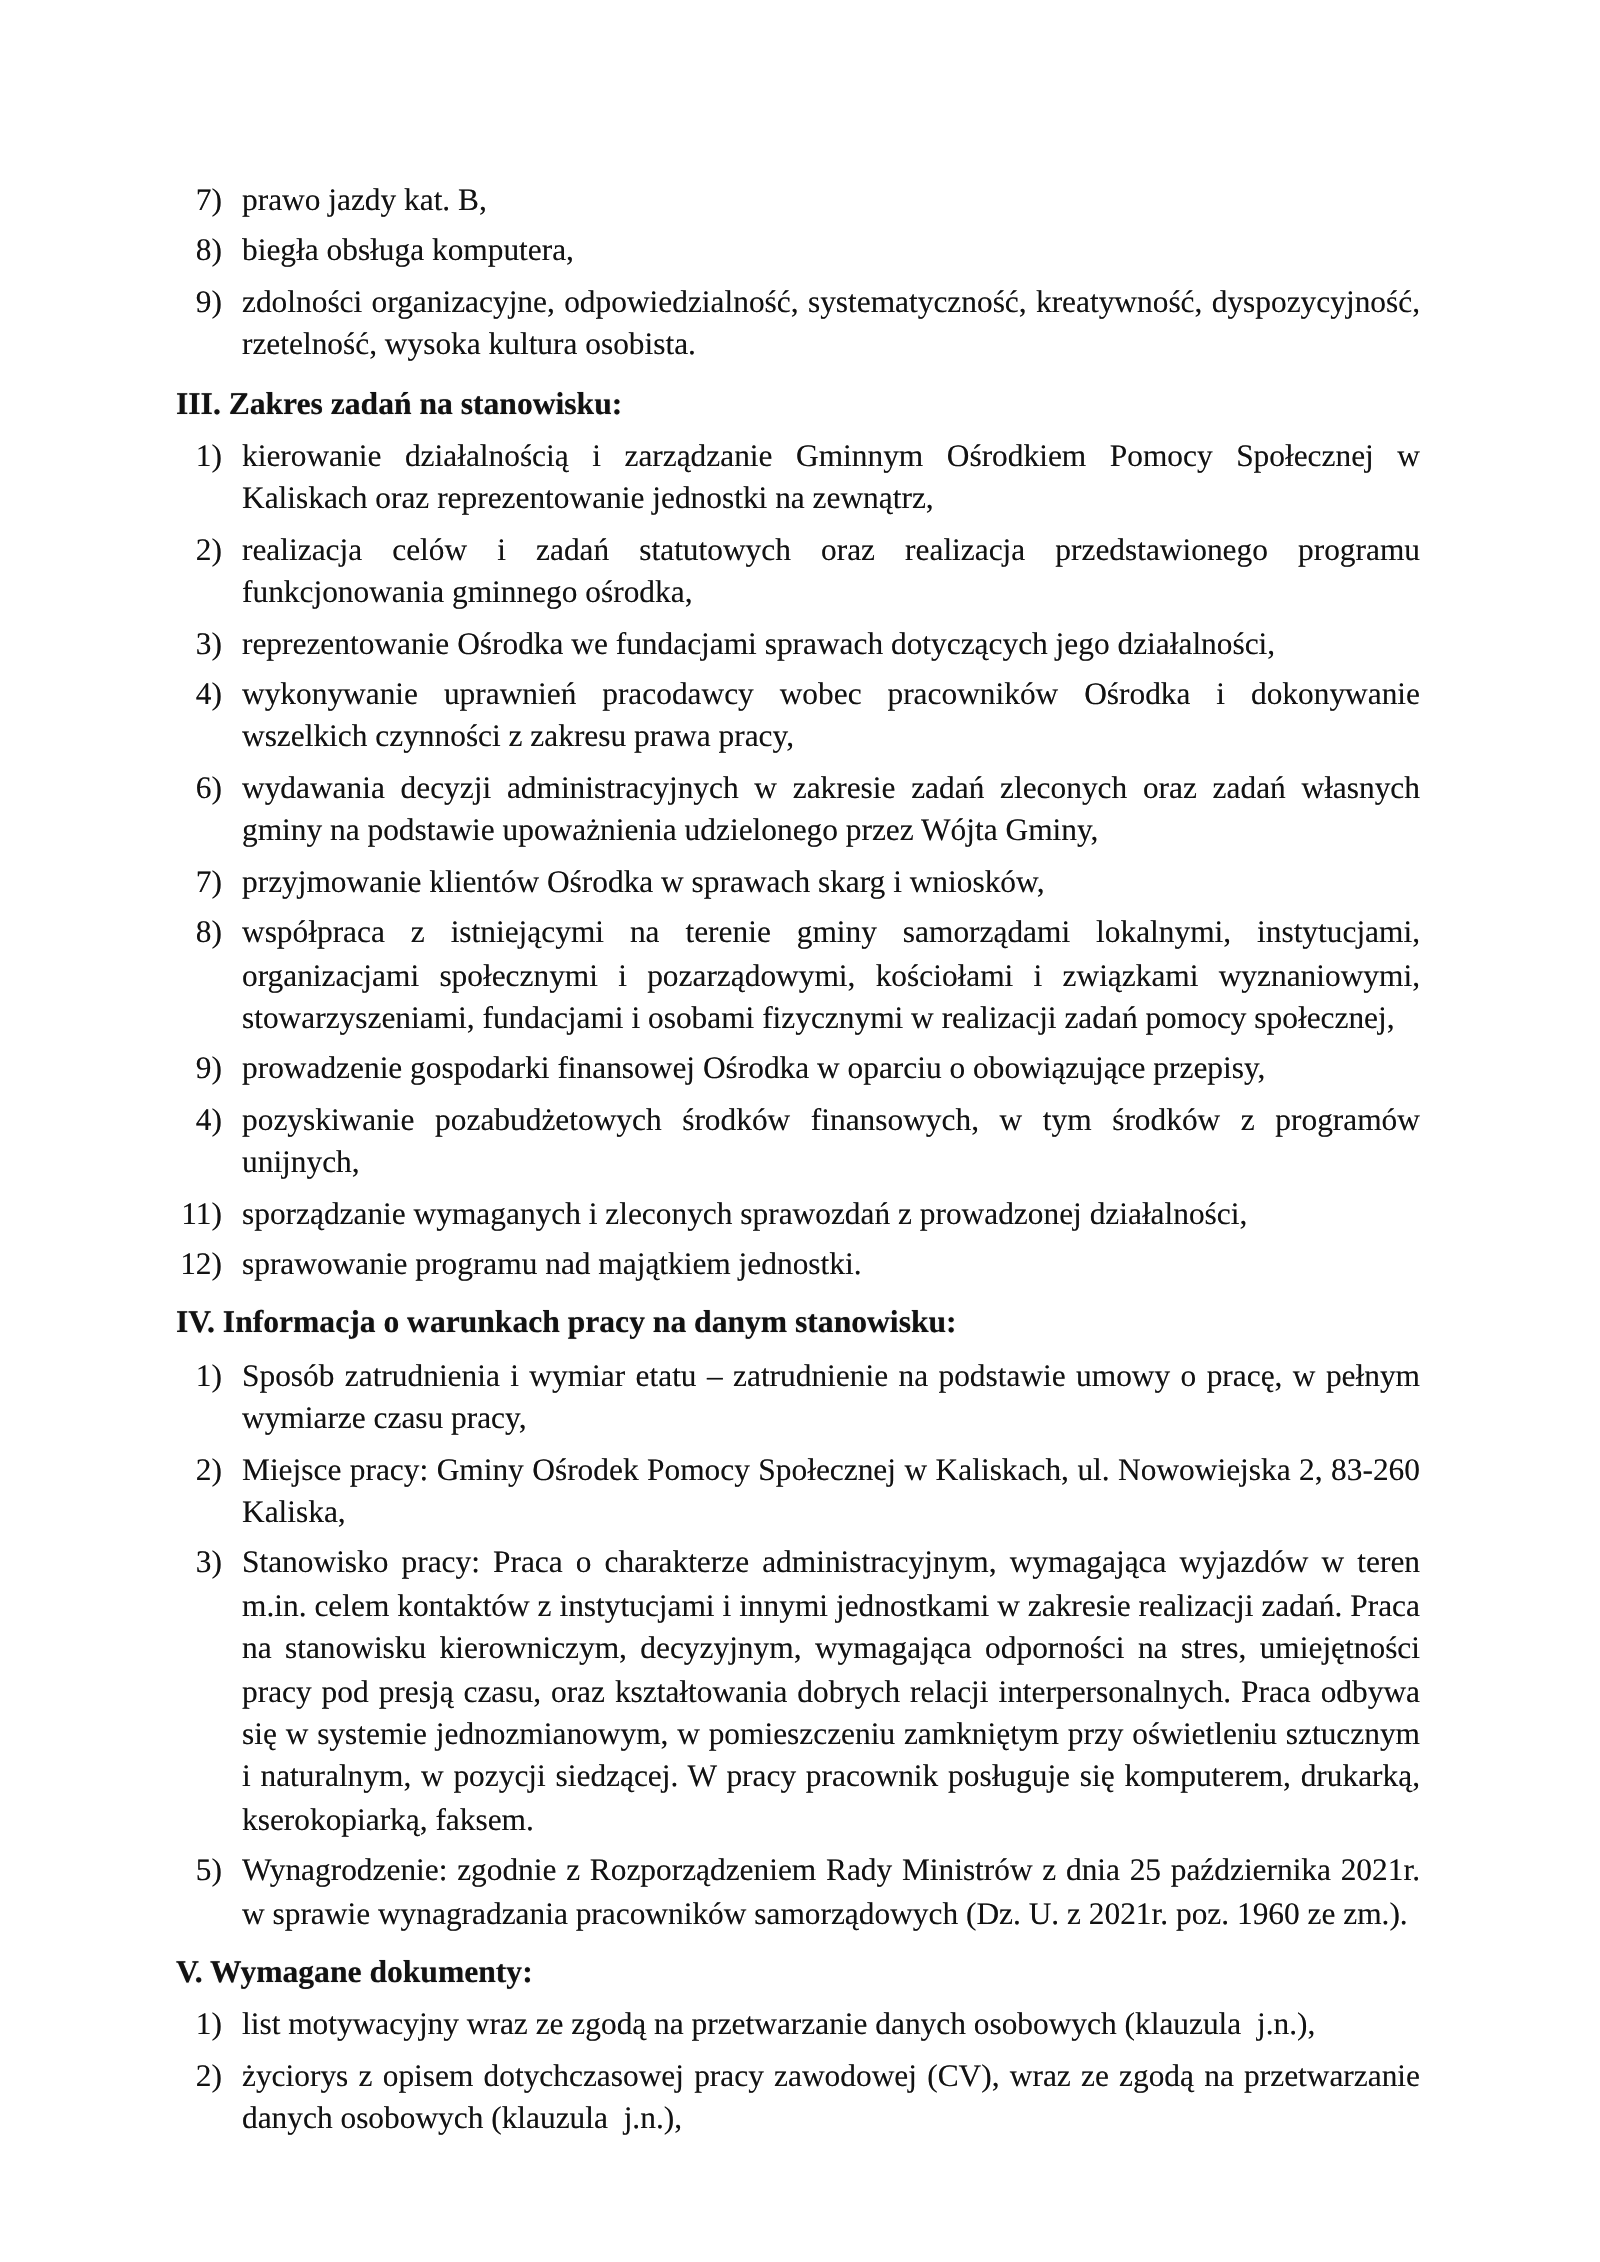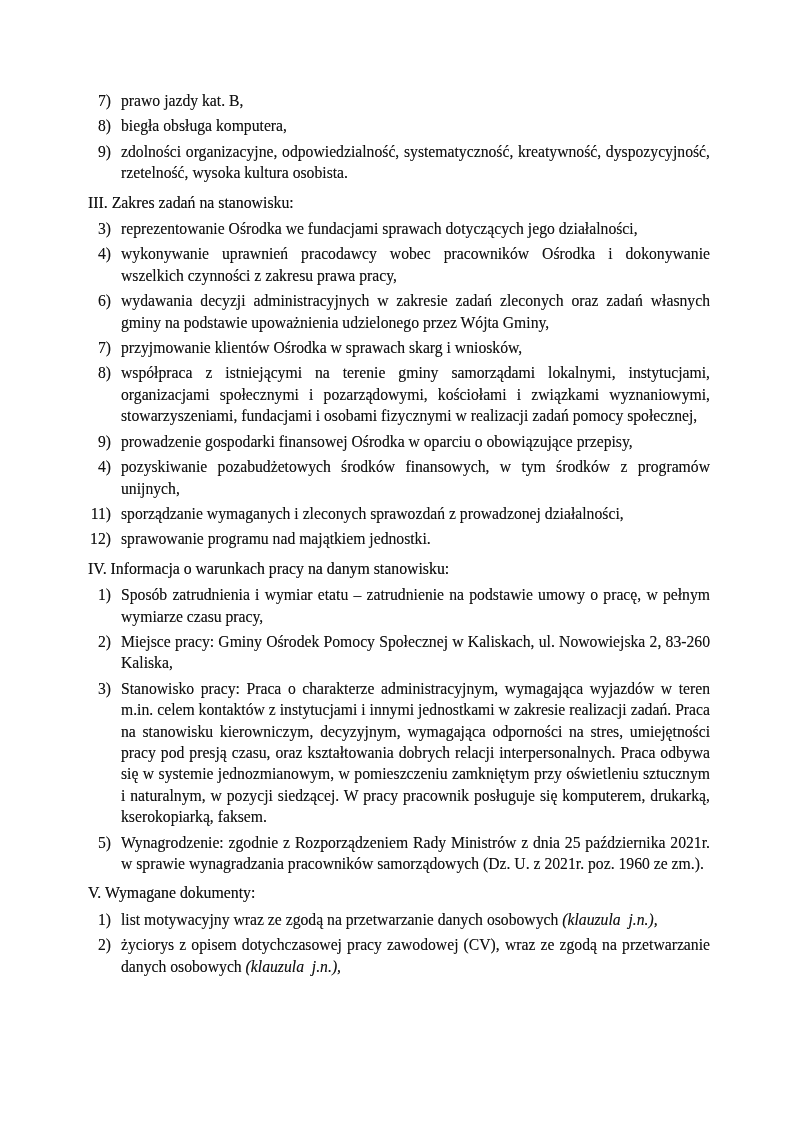--- a/index.html
+++ b/index.html
@@ -20,21 +20,21 @@
     height: 1131px;
     padding: 90px 90px 0 88px;
     background: #ffffff;
   }
   .doc-body {
     width: 622px;
   }
   .heading {
     font-size: 15.8px;
     line-height: 21.4px;
-    font-weight: normal;
+    font-weight: bold;
     margin: 8px 0 5px 0;
     text-shadow: 0 0 0.4px rgba(0,0,0,0.55);
   }
   .item {
     font-size: 15.7px;
     line-height: 21.4px;
     margin: 0 0 4px 0;
     padding-left: 33px;
     text-indent: -33px;
     text-align: justify;
@@ -42,32 +42,33 @@
   }
   .item .num {
     display: inline-block;
     min-width: 23px;
     text-align: right;
     text-indent: 0;
     margin-right: 10px;
     white-space: nowrap;
   }
   .item .it {
-    font-style: italic;
   }
 </style>
 </head>
 <body>
 
 <div class="page">
   <div class="doc-body">
       <p class="item"><span class="num">7)</span><span><span>prawo jazdy kat. B,</span></span></p>
       <p class="item"><span class="num">8)</span><span><span>biegła obsługa komputera,</span></span></p>
       <p class="item"><span class="num">9)</span><span><span>zdolności organizacyjne, odpowiedzialność, systematyczność, kreatywność, dyspozycyjność, rzetelność, wysoka kultura osobista.</span></span></p>
       <p class="heading">III. Zakres zadań na stanowisku:</p>
+      <p class="item"><span class="num">1)</span><span><span>kierowanie działalnością i zarządzanie Gminnym Ośrodkiem Pomocy Społecznej w Kaliskach oraz reprezentowanie jednostki na zewnątrz,</span></span></p>
+      <p class="item"><span class="num">2)</span><span><span>realizacja celów i zadań statutowych oraz realizacja przedstawionego programu funkcjonowania gminnego ośrodka,</span></span></p>
       <p class="item"><span class="num">3)</span><span><span>reprezentowanie Ośrodka we fundacjami sprawach dotyczących jego działalności,</span></span></p>
       <p class="item"><span class="num">4)</span><span><span>wykonywanie uprawnień pracodawcy wobec pracowników Ośrodka i dokonywanie wszelkich czynności z zakresu prawa pracy,</span></span></p>
       <p class="item"><span class="num">6)</span><span><span>wydawania decyzji administracyjnych w zakresie zadań zleconych oraz zadań własnych gminy na podstawie upoważnienia udzielonego przez Wójta Gminy,</span></span></p>
       <p class="item"><span class="num">7)</span><span><span>przyjmowanie klientów Ośrodka w sprawach skarg i wniosków,</span></span></p>
       <p class="item"><span class="num">8)</span><span><span>współpraca z istniejącymi na terenie gminy samorządami lokalnymi, instytucjami, organizacjami społecznymi i pozarządowymi, kościołami i związkami wyznaniowymi, stowarzyszeniami, fundacjami i osobami fizycznymi w realizacji zadań pomocy społecznej,</span></span></p>
       <p class="item"><span class="num">9)</span><span><span>prowadzenie gospodarki finansowej Ośrodka w oparciu o obowiązujące przepisy,</span></span></p>
       <p class="item"><span class="num">4)</span><span><span>pozyskiwanie pozabudżetowych środków finansowych, w tym środków z programów unijnych,</span></span></p>
       <p class="item"><span class="num">11)</span><span><span>sporządzanie wymaganych i zleconych sprawozdań z prowadzonej działalności,</span></span></p>
       <p class="item"><span class="num">12)</span><span><span>sprawowanie programu nad majątkiem jednostki.</span></span></p>
       <p class="heading">IV. Informacja o warunkach pracy na danym stanowisku:</p>

